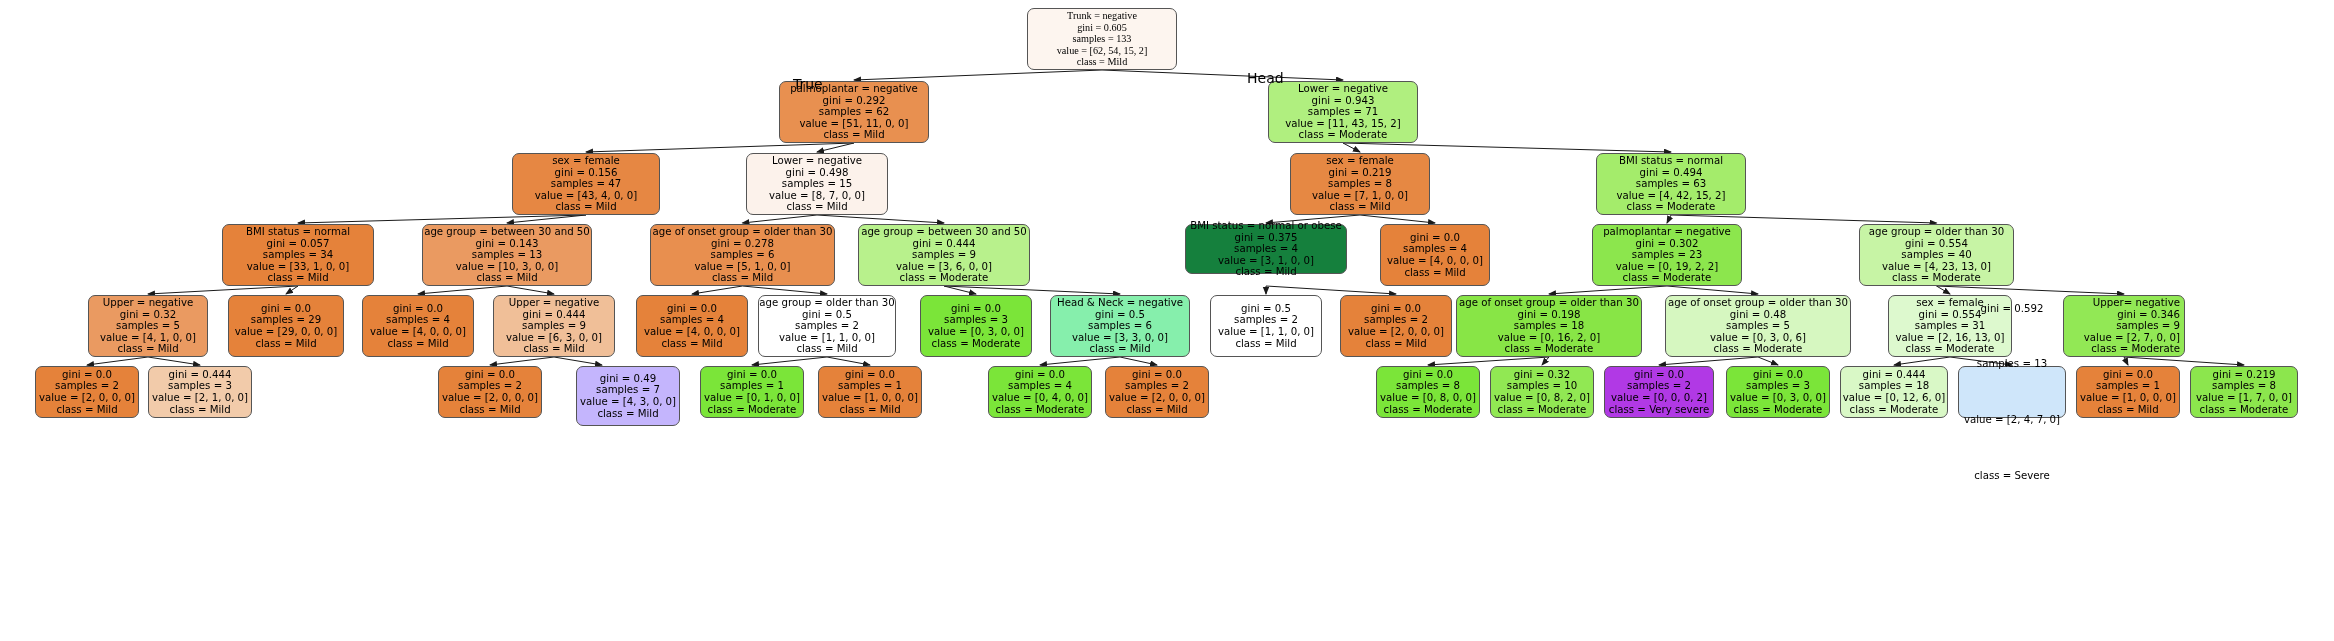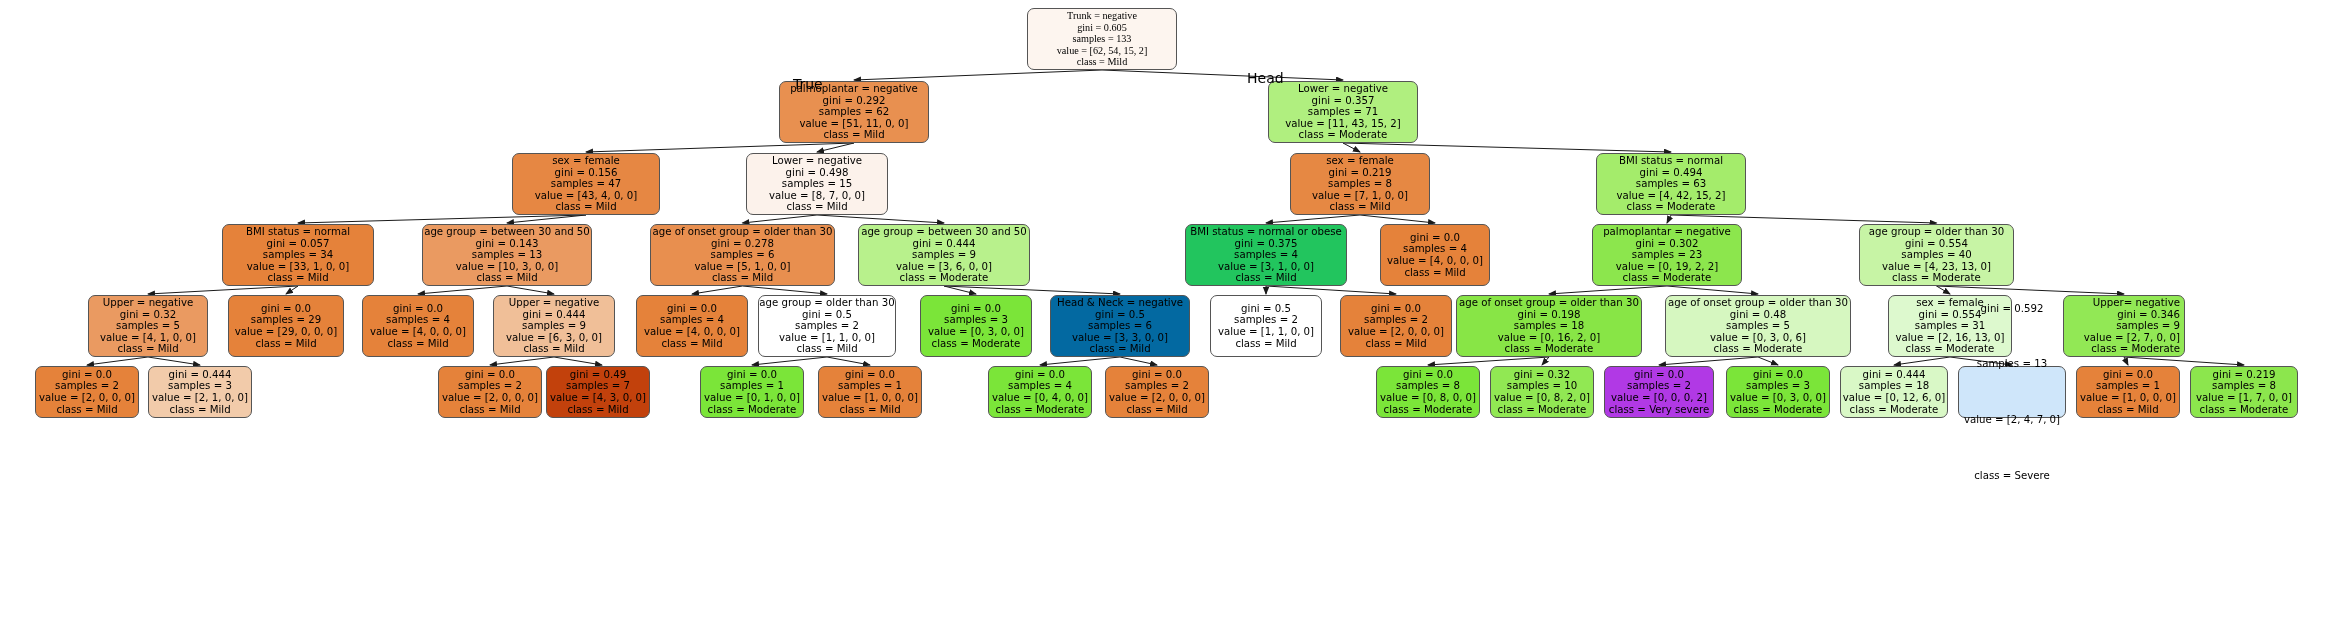--- a/index.html
+++ b/index.html
@@ -98,21 +98,21 @@
       </div>
       <div class="node" style="left: 779px; top: 81px; width: 150px; height: 62px; background: rgb(232, 144, 80);">
         <span class="ln">palmoplantar = negative</span>
         <span class="ln">gini = 0.292</span>
         <span class="ln">samples = 62</span>
         <span class="ln">value = [51, 11, 0, 0]</span>
         <span class="ln">class = Mild</span>
       </div>
       <div class="node" style="left: 1268px; top: 81px; width: 150px; height: 62px; background: rgb(176, 239, 127);">
         <span class="ln">Lower = negative</span>
-        <span class="ln">gini = 0.357</span>
+        <span class="ln">gini = 0.943</span>
         <span class="ln">samples = 71</span>
         <span class="ln">value = [11, 43, 15, 2]</span>
         <span class="ln">class = Moderate</span>
       </div>
       <div class="node" style="left: 512px; top: 153px; width: 148px; height: 62px; background: rgb(230, 135, 67);">
         <span class="ln">sex = female</span>
         <span class="ln">gini = 0.156</span>
         <span class="ln">samples = 47</span>
         <span class="ln">value = [43, 4, 0, 0]</span>
         <span class="ln">class = Mild</span>
@@ -159,21 +159,21 @@
         <span class="ln">value = [5, 1, 0, 0]</span>
         <span class="ln">class = Mild</span>
       </div>
       <div class="node" style="left: 858px; top: 224px; width: 172px; height: 62px; background: rgb(184, 241, 140);">
         <span class="ln">age group = between 30 and 50</span>
         <span class="ln">gini = 0.444</span>
         <span class="ln">samples = 9</span>
         <span class="ln">value = [3, 6, 0, 0]</span>
         <span class="ln">class = Moderate</span>
       </div>
-      <div class="node" style="left: 1185px; top: 224px; width: 162px; height: 62px; background: #22c55e;">
+      <div class="node" style="left: 1185px; top: 224px; width: 162px; height: 50px; background: #15803d;">
         <span class="ln">BMI status = normal or obese</span>
         <span class="ln">gini = 0.375</span>
         <span class="ln">samples = 4</span>
         <span class="ln">value = [3, 1, 0, 0]</span>
         <span class="ln">class = Mild</span>
       </div>
       <div class="node" style="left: 1380px; top: 224px; width: 110px; height: 62px; background: rgb(229, 130, 58);">
         <span class="ln">gini = 0.0</span>
         <span class="ln">samples = 4</span>
         <span class="ln">value = [4, 0, 0, 0]</span>
@@ -231,21 +231,21 @@
         <span class="ln">samples = 2</span>
         <span class="ln">value = [1, 1, 0, 0]</span>
         <span class="ln">class = Mild</span>
       </div>
       <div class="node" style="left: 920px; top: 295px; width: 112px; height: 62px; background: rgb(123, 229, 57);">
         <span class="ln">gini = 0.0</span>
         <span class="ln">samples = 3</span>
         <span class="ln">value = [0, 3, 0, 0]</span>
         <span class="ln">class = Moderate</span>
       </div>
-      <div class="node" style="left: 1050px; top: 295px; width: 140px; height: 62px; background: #0369a1;">
+      <div class="node" style="left: 1050px; top: 295px; width: 140px; height: 62px; background: #86efac;">
         <span class="ln">Head &amp; Neck = negative</span>
         <span class="ln">gini = 0.5</span>
         <span class="ln">samples = 6</span>
         <span class="ln">value = [3, 3, 0, 0]</span>
         <span class="ln">class = Mild</span>
       </div>
       <div class="node" style="left: 1210px; top: 295px; width: 112px; height: 62px; background: rgb(255, 255, 255);">
         <span class="ln">gini = 0.5</span>
         <span class="ln">samples = 2</span>
         <span class="ln">value = [1, 1, 0, 0]</span>
@@ -296,21 +296,21 @@
         <span class="ln">samples = 3</span>
         <span class="ln">value = [2, 1, 0, 0]</span>
         <span class="ln">class = Mild</span>
       </div>
       <div class="node" style="left: 438px; top: 366px; width: 104px; height: 52px; background: rgb(229, 130, 58);">
         <span class="ln">gini = 0.0</span>
         <span class="ln">samples = 2</span>
         <span class="ln">value = [2, 0, 0, 0]</span>
         <span class="ln">class = Mild</span>
       </div>
-      <div class="node" style="left: 546px; top: 366px; width: 104px; height: 52px; background: #c2410c;">
+      <div class="node" style="left: 576px; top: 366px; width: 104px; height: 60px; background: #c4b5fd;">
         <span class="ln">gini = 0.49</span>
         <span class="ln">samples = 7</span>
         <span class="ln">value = [4, 3, 0, 0]</span>
         <span class="ln">class = Mild</span>
       </div>
       <div class="node" style="left: 700px; top: 366px; width: 104px; height: 52px; background: rgb(123, 229, 57);">
         <span class="ln">gini = 0.0</span>
         <span class="ln">samples = 1</span>
         <span class="ln">value = [0, 1, 0, 0]</span>
         <span class="ln">class = Moderate</span>

